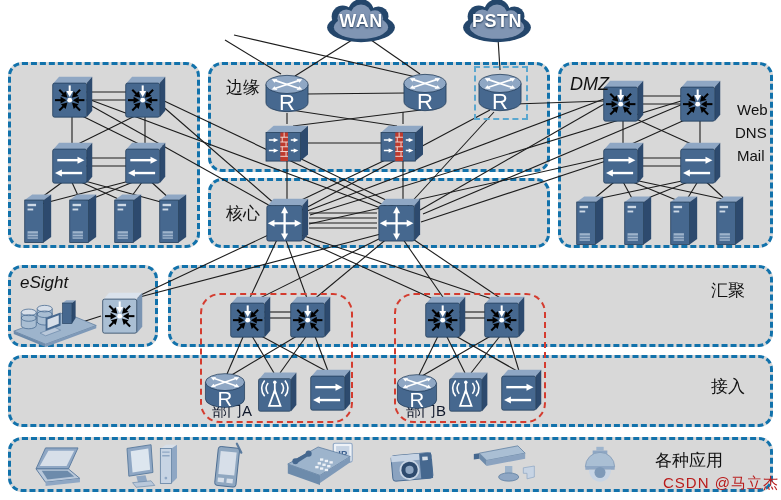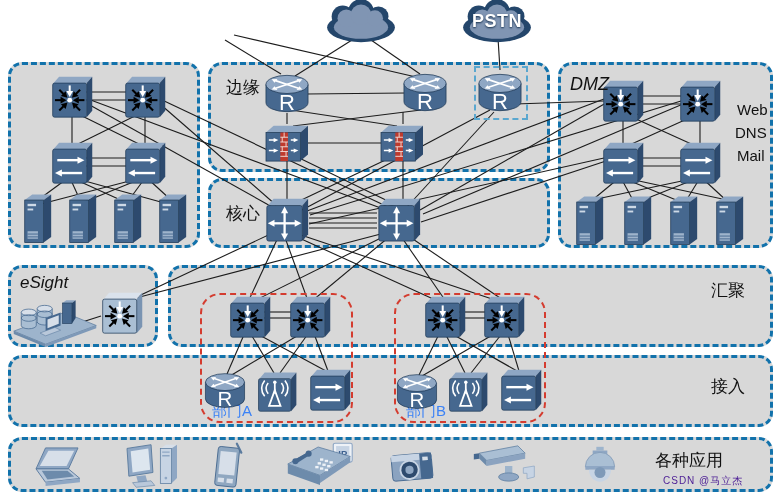--- a/index.html
+++ b/index.html
@@ -3,32 +3,32 @@
 <meta charset="utf-8">
 <style>
   html,body{margin:0;padding:0;background:#fff;font-family:"Liberation Sans",sans-serif;}
   .canvas{position:relative;width:781px;height:500px;background:#fff;overflow:hidden;}
   .zone{position:absolute;background:#d8d8d8;border:3px dashed #1272ab;border-radius:14px;box-sizing:border-box;z-index:1;}
   .zlabel{position:absolute;color:#111;font-size:17px;z-index:5;line-height:1.2;}
   .zlabel.dc{width:40px;word-break:break-all;font-size:17px;}
   .zlabel.en{font-size:18px;font-style:italic;}
   .side-label{position:absolute;color:#111;font-size:15px;z-index:5;}
   .dept{position:absolute;border:2px dashed #d43c2f;border-radius:20px;box-sizing:border-box;z-index:3;}
-  .dept-label{position:absolute;left:10px;bottom:0px;color:#3b82f6;font-size:15px;}
+  .dept-label{position:absolute;left:10px;bottom:0px;color:#0f172a;font-size:15px;}
   .links{position:absolute;left:0;top:0;z-index:2;}
   .dev{position:absolute;transform:translate(-50%,-50%);z-index:4;}
   .dev svg{display:block;width:100%;height:100%;}
   .dev.light{--face:#aabfd4;--top:#dae2ec;--side:#7a94b2;}
   .cloud{position:absolute;width:76px;height:44px;z-index:4;}
   .cloud svg{position:absolute;left:0;top:0;width:100%;height:100%;}
   .cloud span{position:absolute;left:0;right:0;top:11px;text-align:center;color:#fff;font-weight:bold;
     font-size:18px;text-shadow:0 1px 2px #16304d;letter-spacing:.5px;}
   .cloud.small span{font-size:15px;}
   .sel-box{position:absolute;border:2px dashed #5aa7cf;z-index:3;box-sizing:border-box;}
-  .watermark{position:absolute;color:#4c1d95;font-size:10px;z-index:6;letter-spacing:1px;}
+  .watermark{position:absolute;color:#b91c1c;font-size:15px;z-index:6;letter-spacing:1px;}
   .defs{position:absolute;width:0;height:0;}
 </style>
 </head>
 <body>
 
 <svg class="defs" aria-hidden="true">
   <defs>
     <symbol id="ic-cloud" viewBox="0 0 80 48">
       <g fill="var(--cd,#24466b)">
         <ellipse cx="40" cy="30" rx="37" ry="16"></ellipse>
@@ -397,20 +397,21 @@
         <line x1="501" y1="330" x2="422" y2="376"></line>
       <line x1="504" y1="331" x2="471" y2="373"></line>
         <line x1="507" y1="331" x2="519" y2="371"></line>
     </g>
   </svg>
 
   <div class="cloud" style="left:323px;top:0px">
     <svg viewBox="0 0 80 48">
         <use href="#ic-cloud"></use>
       </svg>
+    <span>WAN</span>
   </div>
   <div class="cloud" style="left:459px;top:0px">
     <svg viewBox="0 0 80 48">
         <use href="#ic-cloud"></use>
       </svg>
     <span>PSTN</span>
   </div>
 
   <div class="dev" style="left:72px;top:96px;width:46px;height:46px">
       <svg viewBox="0 0 50 50">

